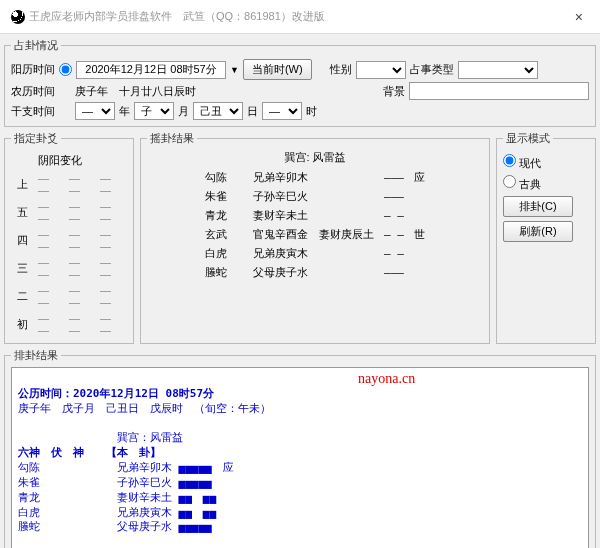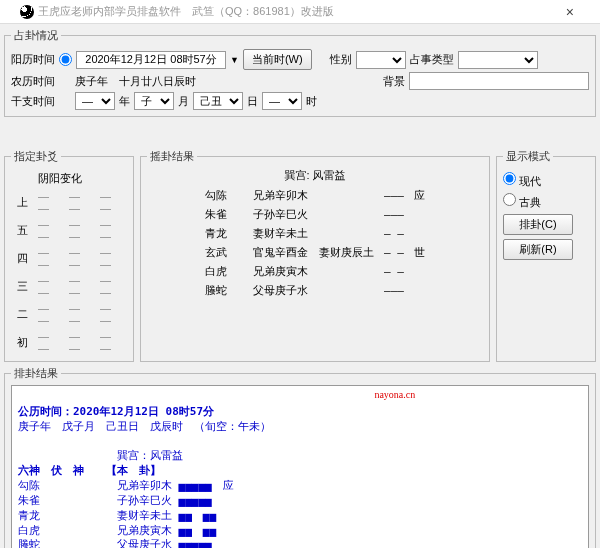--- a/index.html
+++ b/index.html
@@ -1,33 +1,33 @@
 <!DOCTYPE html>
 <html><head>
 <meta charset="utf-8">
 <style>
 * { box-sizing: border-box; margin: 0; padding: 0; }
 body { font-family: "Microsoft YaHei", SimSun, sans-serif; font-size: 11px; background: #f0f0f0; width: 600px; height: 548px; overflow: hidden; }
-.titlebar { background: #fff; height: 24px; display: flex; align-items: center; padding: 0 20px; border-bottom: 1px solid #ddd; }
+.titlebar { background: #fff; height: 34px; display: flex; align-items: center; padding: 0 11px; border-bottom: 1px solid #ddd; }
 .titlebar .icon { width: 14px; height: 14px; background: radial-gradient(circle at 30% 30%, #fff 20%, #000 20% 50%, #fff 50% 55%, #000 55%); border-radius: 50%; margin-right: 4px; }
 .titlebar .title { color: #999; font-size: 11px; flex: 1; }
 .titlebar .close { color: #444; font-size: 14px; padding: 0 6px; cursor: pointer; }
 .content { padding: 4px; }
 fieldset { border: 1px solid #bbb; margin-bottom: 4px; padding: 4px 6px; }
 legend { font-size: 11px; padding: 0 3px; color: #333; }
 .row { display: flex; align-items: center; gap: 4px; margin: 2px 0; font-size: 11px; }
 .row label { white-space: nowrap; }
 input[type="text"], select { font-size: 11px; border: 1px solid #999; background: #fff; padding: 1px 2px; height: 18px; }
 button { font-size: 11px; border: 1px solid #888; background: linear-gradient(#fefefe,#e5e5e5); padding: 2px 8px; cursor: pointer; border-radius: 2px; text-align: center; }
 .threecol { display: flex; gap: 6px; }
-.threecol fieldset { flex: 1; margin-top: 28px; }
+.threecol fieldset { flex: 1; }
 .yao-table { font-size: 11px; }
 .yao-table td { padding: 1px 4px; }
 .result-box { border: 1px solid #999; background: #fff; height: 230px; overflow: auto; padding: 4px 6px; font-size: 11px; line-height: 1.35; color: #0000cc; position: relative; font-family: SimSun, monospace; }
-.result-box .watermark { position: absolute; right: 30%; top: 2px; color: #d00; font-size: 10px; font-family: serif; }
+.result-box .watermark { position: absolute; right: 30%; top: 2px; color: #d00; font-size: 14px; font-family: serif; }
 .radio-group label { display: block; margin: 4px 0; }
 .disp-btns button { display: block; width: 70px; margin: 4px 0; }
 .mono { font-family: SimSun, monospace; white-space: pre; }
 .gray { color: #888; }
 </style>
 </head>
 <body>
 
 <div class="titlebar">
   <span class="icon"></span>

